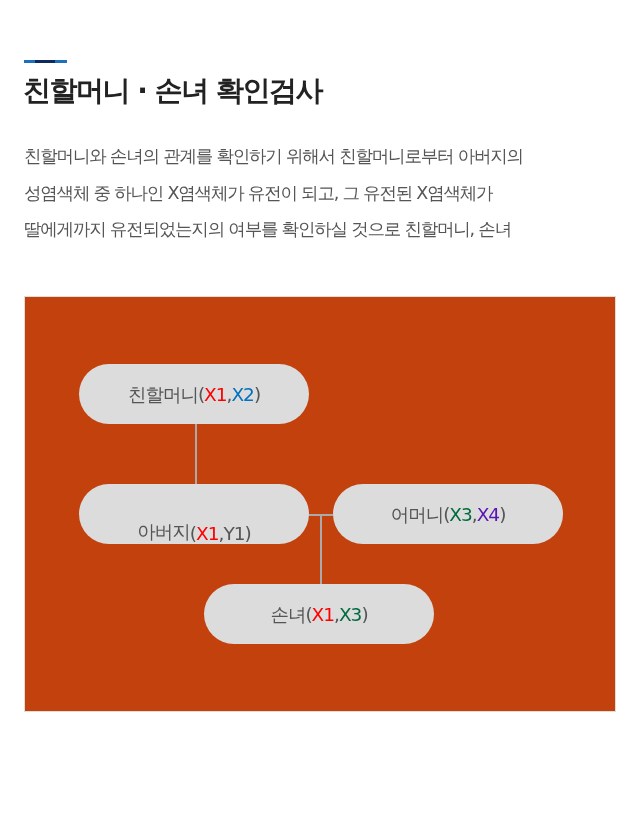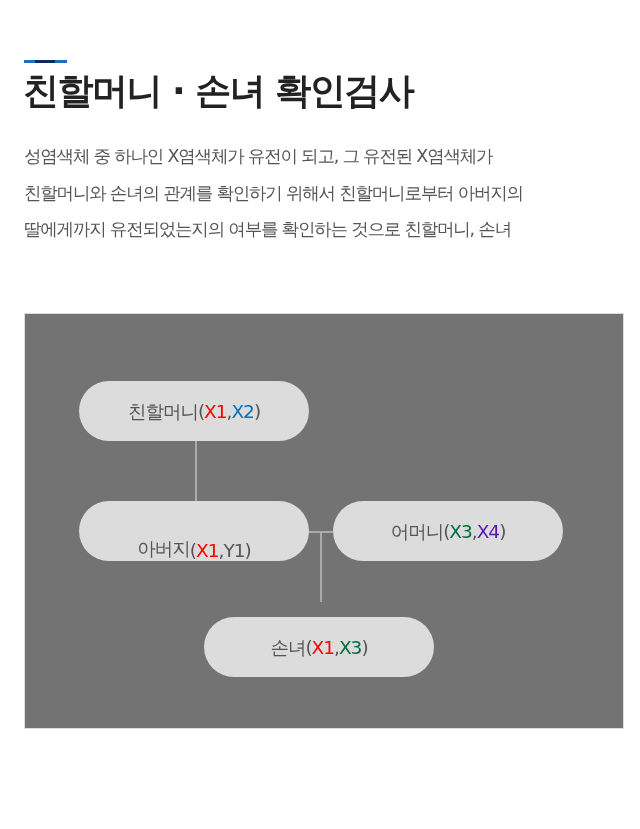--- a/index.html
+++ b/index.html
@@ -20,21 +20,21 @@
       top: 60px;
       width: 43px;
       height: 3px;
       background: linear-gradient(90deg, #1f6fc0 0%, #1f6fc0 25%, #0d2a5c 25%, #0d2a5c 72%, #1f6fc0 72%, #1f6fc0 100%);
     }
     .page-title {
       position: absolute;
       left: 23px;
       top: 71px;
       margin: 0;
-      font-size: 36px;
+      font-size: 28px;
       font-weight: 700;
       letter-spacing: -1.5px;
       color: #222222;
       line-height: 40px;
       white-space: nowrap;
     }
     .description {
       position: absolute;
       left: 24px;
       top: 138px;
@@ -45,26 +45,25 @@
       line-height: 36.5px;
       color: #555555;
     }
     .description span {
       display: block;
       white-space: nowrap;
     }
     .diagram-box {
       position: absolute;
       left: 24px;
-      top: 313px;
+      top: 296px;
       width: 590px;
       height: 414px;
       border: 1px solid #dddddd;
-      background: #737373;
-      padding-left: 8px;
+      background: #c2410c;
     }
     .node {
       position: absolute;
       width: 230px;
       height: 60px;
       border-radius: 30px;
       background: #dcdcdc;
       display: flex;
       align-items: center;
       justify-content: center;
@@ -81,23 +80,23 @@
     .allele-b { color: var(--c-b); }
   </style>
 </head>
 <body>
 
 <div class="accent-bar"></div>
 
 <h1 class="page-title">친할머니 · 손녀 확인검사</h1>
 
 <p class="description">
+  <span>친할머니와 손녀의 관계를 확인하기 위해서 친할머니로부터 아버지의</span>
   <span>성염색체 중 하나인 X염색체가 유전이 되고, 그 유전된 X염색체가</span>
-  <span>친할머니와 손녀의 관계를 확인하기 위해서 친할머니로부터 아버지의</span>
-  <span>딸에게까지 유전되었는지의 여부를 확인하는 것으로 친할머니, 손녀</span>
+  <span>딸에게까지 유전되었는지의 여부를 확인하실 것으로 친할머니, 손녀</span>
 </p>
 
 <div class="diagram-box">
 
   <div class="line" style="left:170px; top:127px; width:2px; height:61px;"></div>
 
   <div class="line" style="left:283px; top:217px; width:25px; height:2px;"></div>
 
   <div class="line" style="left:295px; top:218px; width:2px; height:70px;"></div>
 
@@ -121,21 +120,21 @@
 
   <div class="node" id="node-2" style="left: 308px; top: 187px; --c-a: #006b3f; --c-b: #5a14b4;">
     <span>어머니</span>
       <span> (</span>
       <span class="allele-a">X3</span>
       <span>, </span>
       <span class="allele-b">X4</span>
       <span>)</span>
   </div>
 
-  <div class="node" id="node-3" style="left: 179px; top: 287px; margin-top: 16px; --c-a: #ff0000; --c-b: #006b3f;">
+  <div class="node" id="node-3" style="left: 179px; top: 287px; --c-a: #ff0000; --c-b: #006b3f;">
     <span>손녀</span>
       <span> (</span>
       <span class="allele-a">X1</span>
       <span>, </span>
       <span class="allele-b">X3</span>
       <span>)</span>
   </div>
 
 </div>
 

